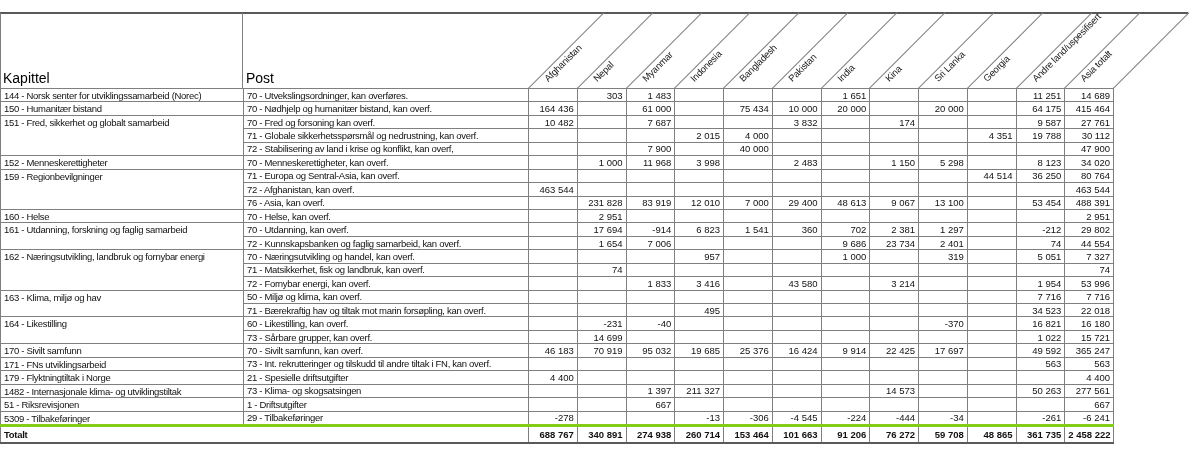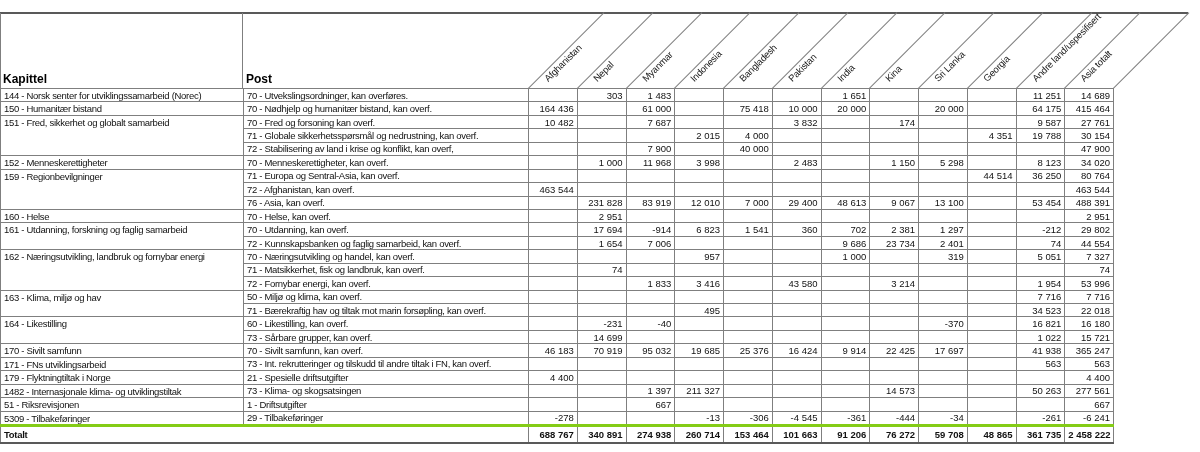--- a/index.html
+++ b/index.html
@@ -7,21 +7,21 @@
   #stage{position:relative;width:1200px;height:452px;background:#fff;}
 
   
   #diag-header{position:absolute;left:0;top:0;width:1200px;height:88px;}
   .topline{position:absolute;left:0;top:12px;width:1188px;height:0;border-top:2px solid #595959;}
   .hdr-vline{position:absolute;top:13px;height:75px;width:0;border-left:1px solid #7f7f7f;}
   .diag-line{position:absolute;width:106.8px;height:0;border-top:1px solid #7f7f7f;
     transform:rotate(-45deg);transform-origin:0 0;}
   .diag-label{position:absolute;white-space:nowrap;font-size:9.5px;letter-spacing:-0.2px;
     transform:rotate(-45deg);transform-origin:0 0;color:#1a1a1a;}
-  .corner-label{position:absolute;bottom:2px;font-weight:bold;font-size:12px;color:#000;}
+  .corner-label{position:absolute;bottom:2px;font-weight:normal;font-size:14px;color:#000;}
 
   
   table{border-collapse:collapse;table-layout:fixed;width:1113px;
     position:absolute;left:0;top:88px;}
   td{border:1px solid #7f7f7f;padding:0 3px;overflow:hidden;white-space:nowrap;
     font-size:9.5px;line-height:11px;vertical-align:middle;background:#fff;}
   tr.data-row{height:13.45px;margin-left:33px;}
   td.lbl{letter-spacing:-0.3px;}
   td.num{text-align:right;font-size:9.5px;}
   td.kap{vertical-align:top;padding-top:1px;}
@@ -102,21 +102,21 @@
           <td class="num">11 251</td>
           <td class="num">14 689</td>
         </tr>
         <tr class="data-row">
           <td class="lbl kap" rowspan="1">150 - Humanitær bistand</td>
           <td class="lbl">70 - Nødhjelp og humanitær bistand, kan overf.</td>
           <td class="num">164 436</td>
           <td class="num"></td>
           <td class="num">61 000</td>
           <td class="num"></td>
-          <td class="num">75 418</td>
+          <td class="num">75 434</td>
           <td class="num">10 000</td>
           <td class="num">20 000</td>
           <td class="num"></td>
           <td class="num">20 000</td>
           <td class="num"></td>
           <td class="num">64 175</td>
           <td class="num">415 464</td>
         </tr>
         <tr class="data-row">
           <td class="lbl kap" rowspan="3">151 - Fred, sikkerhet og globalt samarbeid</td>
@@ -140,21 +140,21 @@
           <td class="num"></td>
           <td class="num"></td>
           <td class="num">2 015</td>
           <td class="num">4 000</td>
           <td class="num"></td>
           <td class="num"></td>
           <td class="num"></td>
           <td class="num"></td>
           <td class="num">4 351</td>
           <td class="num">19 788</td>
-          <td class="num">30 154</td>
+          <td class="num">30 112</td>
         </tr>
         <tr class="data-row">
           <td class="lbl">72 - Stabilisering av land i krise og konflikt, kan overf,</td>
           <td class="num"></td>
           <td class="num"></td>
           <td class="num">7 900</td>
           <td class="num"></td>
           <td class="num">40 000</td>
           <td class="num"></td>
           <td class="num"></td>
@@ -387,21 +387,21 @@
           <td class="num">46 183</td>
           <td class="num">70 919</td>
           <td class="num">95 032</td>
           <td class="num">19 685</td>
           <td class="num">25 376</td>
           <td class="num">16 424</td>
           <td class="num">9 914</td>
           <td class="num">22 425</td>
           <td class="num">17 697</td>
           <td class="num"></td>
-          <td class="num">41 938</td>
+          <td class="num">49 592</td>
           <td class="num">365 247</td>
         </tr>
         <tr class="data-row">
           <td class="lbl kap" rowspan="1">171 - FNs utviklingsarbeid</td>
           <td class="lbl">73 - Int. rekrutteringer og tilskudd til andre tiltak i FN, kan overf.</td>
           <td class="num"></td>
           <td class="num"></td>
           <td class="num"></td>
           <td class="num"></td>
           <td class="num"></td>
@@ -463,21 +463,21 @@
         </tr>
         <tr class="data-row">
           <td class="lbl kap" rowspan="1">5309 - Tilbakeføringer</td>
           <td class="lbl">29 - Tilbakeføringer</td>
           <td class="num">-278</td>
           <td class="num"></td>
           <td class="num"></td>
           <td class="num">-13</td>
           <td class="num">-306</td>
           <td class="num">-4 545</td>
-          <td class="num">-361</td>
+          <td class="num">-224</td>
           <td class="num">-444</td>
           <td class="num">-34</td>
           <td class="num"></td>
           <td class="num">-261</td>
           <td class="num">-6 241</td>
         </tr>
         <tr class="total-row">
           <td class="lbl" colspan="2">Totalt</td>
           <td class="num">688 767</td>
           <td class="num">340 891</td>

